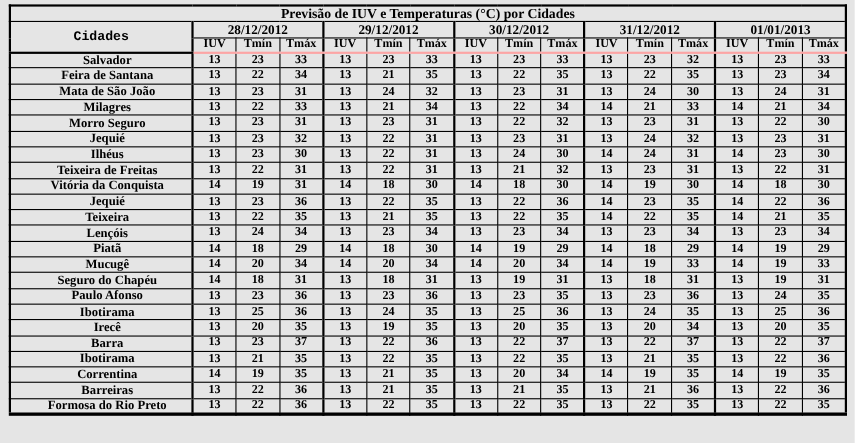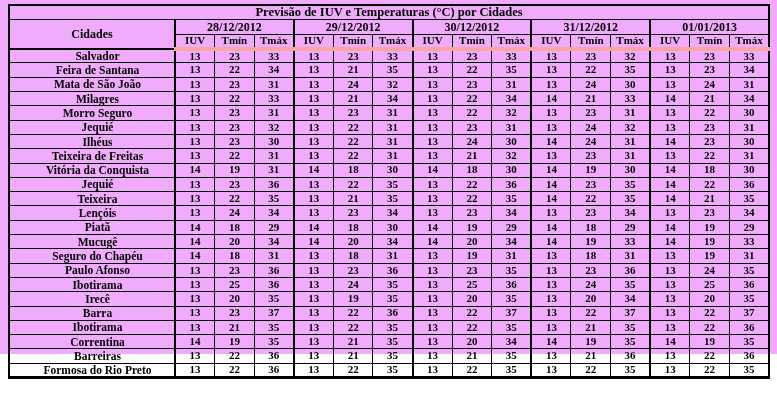--- a/index.html
+++ b/index.html
@@ -1,42 +1,42 @@
 <!DOCTYPE html>
 <html><head>
 <meta charset="utf-8">
 <style>
   * { box-sizing: border-box; }
   html, body { margin: 0; padding: 0; background: #ffffff; }
   body {
     width: 777px; height: 403px; overflow: hidden;
     font-family: "Liberation Serif", "DejaVu Serif", serif;
   }
-  .sheet { position: relative; width: 777px; height: 354px; background: #f0abfc; }
+  .sheet { position: relative; width: 777px; height: 403px; background: #e5e5e5; }
 
   table.forecast {
     position: absolute; left: 8px; top: 4px; width: 762px;
     border-collapse: collapse; table-layout: fixed;
     border: 2px solid #000;
     border-bottom-width: 3px;
   }
   col.c-city { width: 166px; }
 
   th, td {
     border: 1px solid #000;
     text-align: center; vertical-align: middle;
     font-weight: bold; color: #000;
     padding: 0; line-height: 1.05;
     overflow: hidden; white-space: nowrap;
   }
   th.title { font-size: 12.5px; height: 13px; border-bottom: 1px solid #000; }
   th.cities { font-size: 12px; }
   tr.date-row th.date { font-size: 12px; height: 15px; }
-  tr.sub-row th { font-size: 11px; height: 13px; border-bottom: 4px solid #fca5a5; }
-  th.cities { border-bottom: 2px solid #000; }
+  tr.sub-row th { font-size: 11px; height: 13px; border-bottom: 2px solid #fca5a5; }
+  th.cities { border-bottom: 2px solid #000; font-family: Liberation Mono, monospace; }
   .grp { border-left: 2px solid #000 !important; }
   tbody td { font-size: 11px; height: 14.3px; }
   tbody td.city { font-size: 11.5px; padding-left: 11px; }
 </style>
 </head>
 <body>
 
 <div class="sheet">
   <table class="forecast">
     <colgroup>

